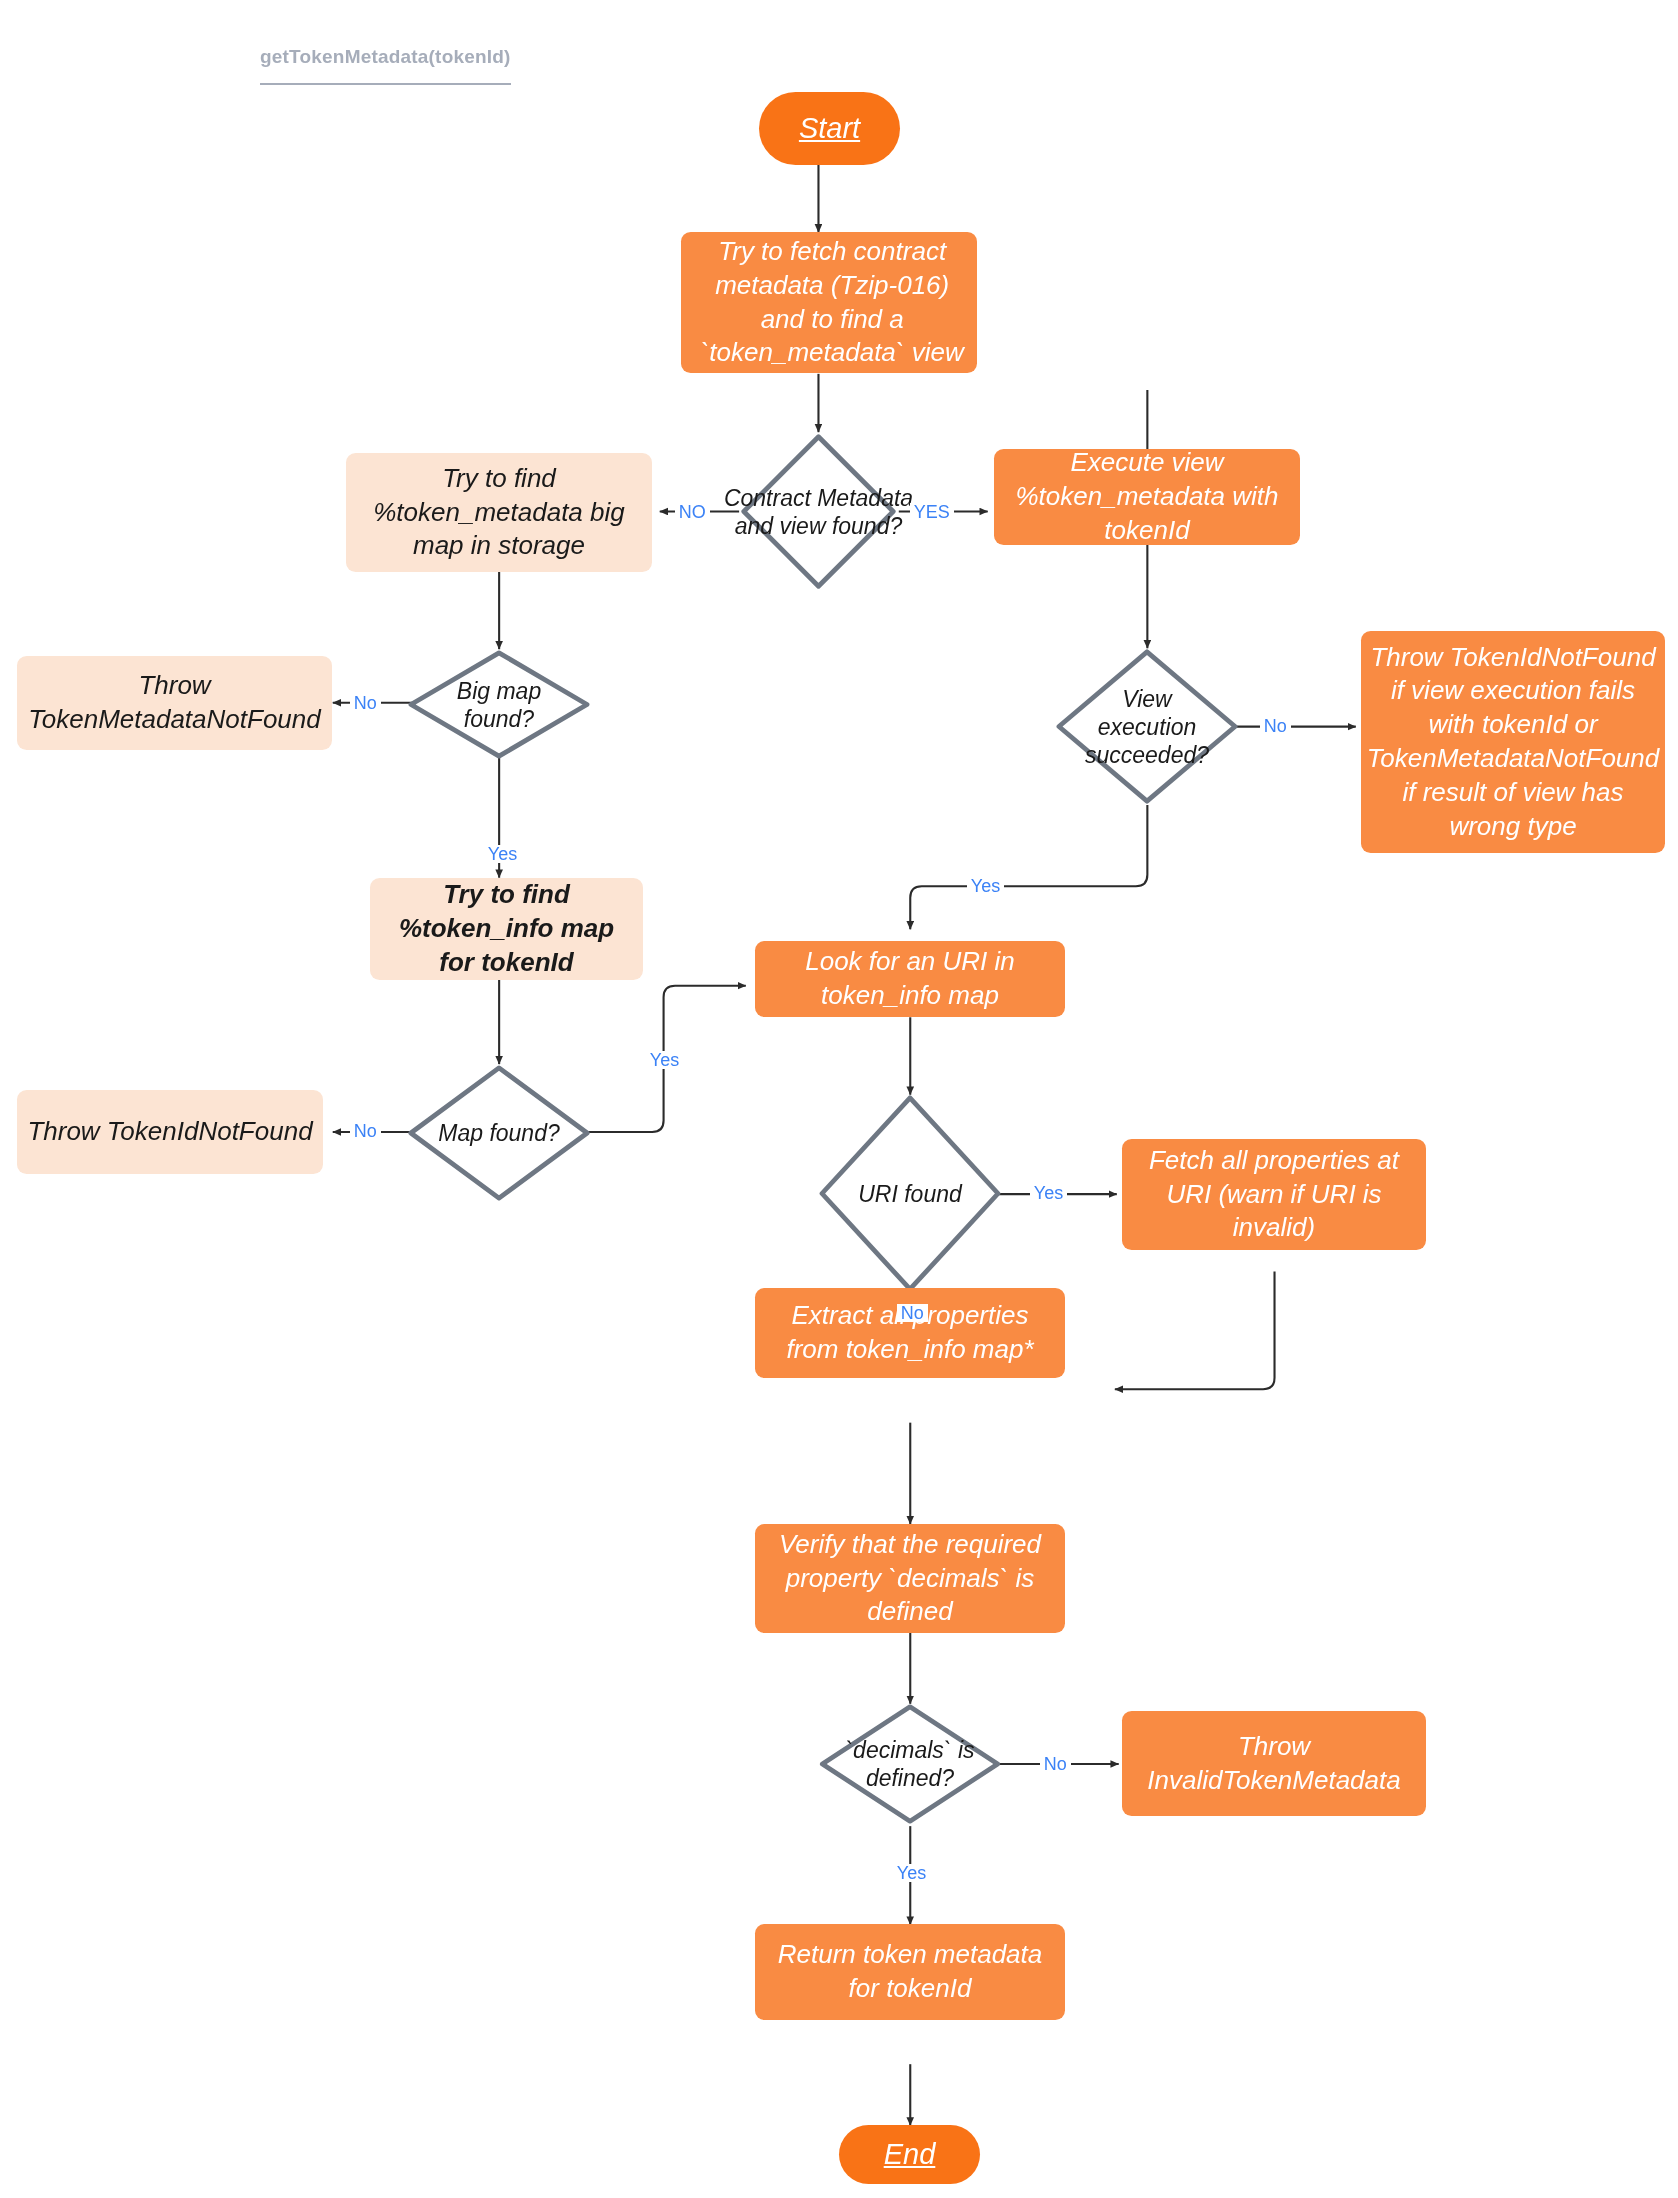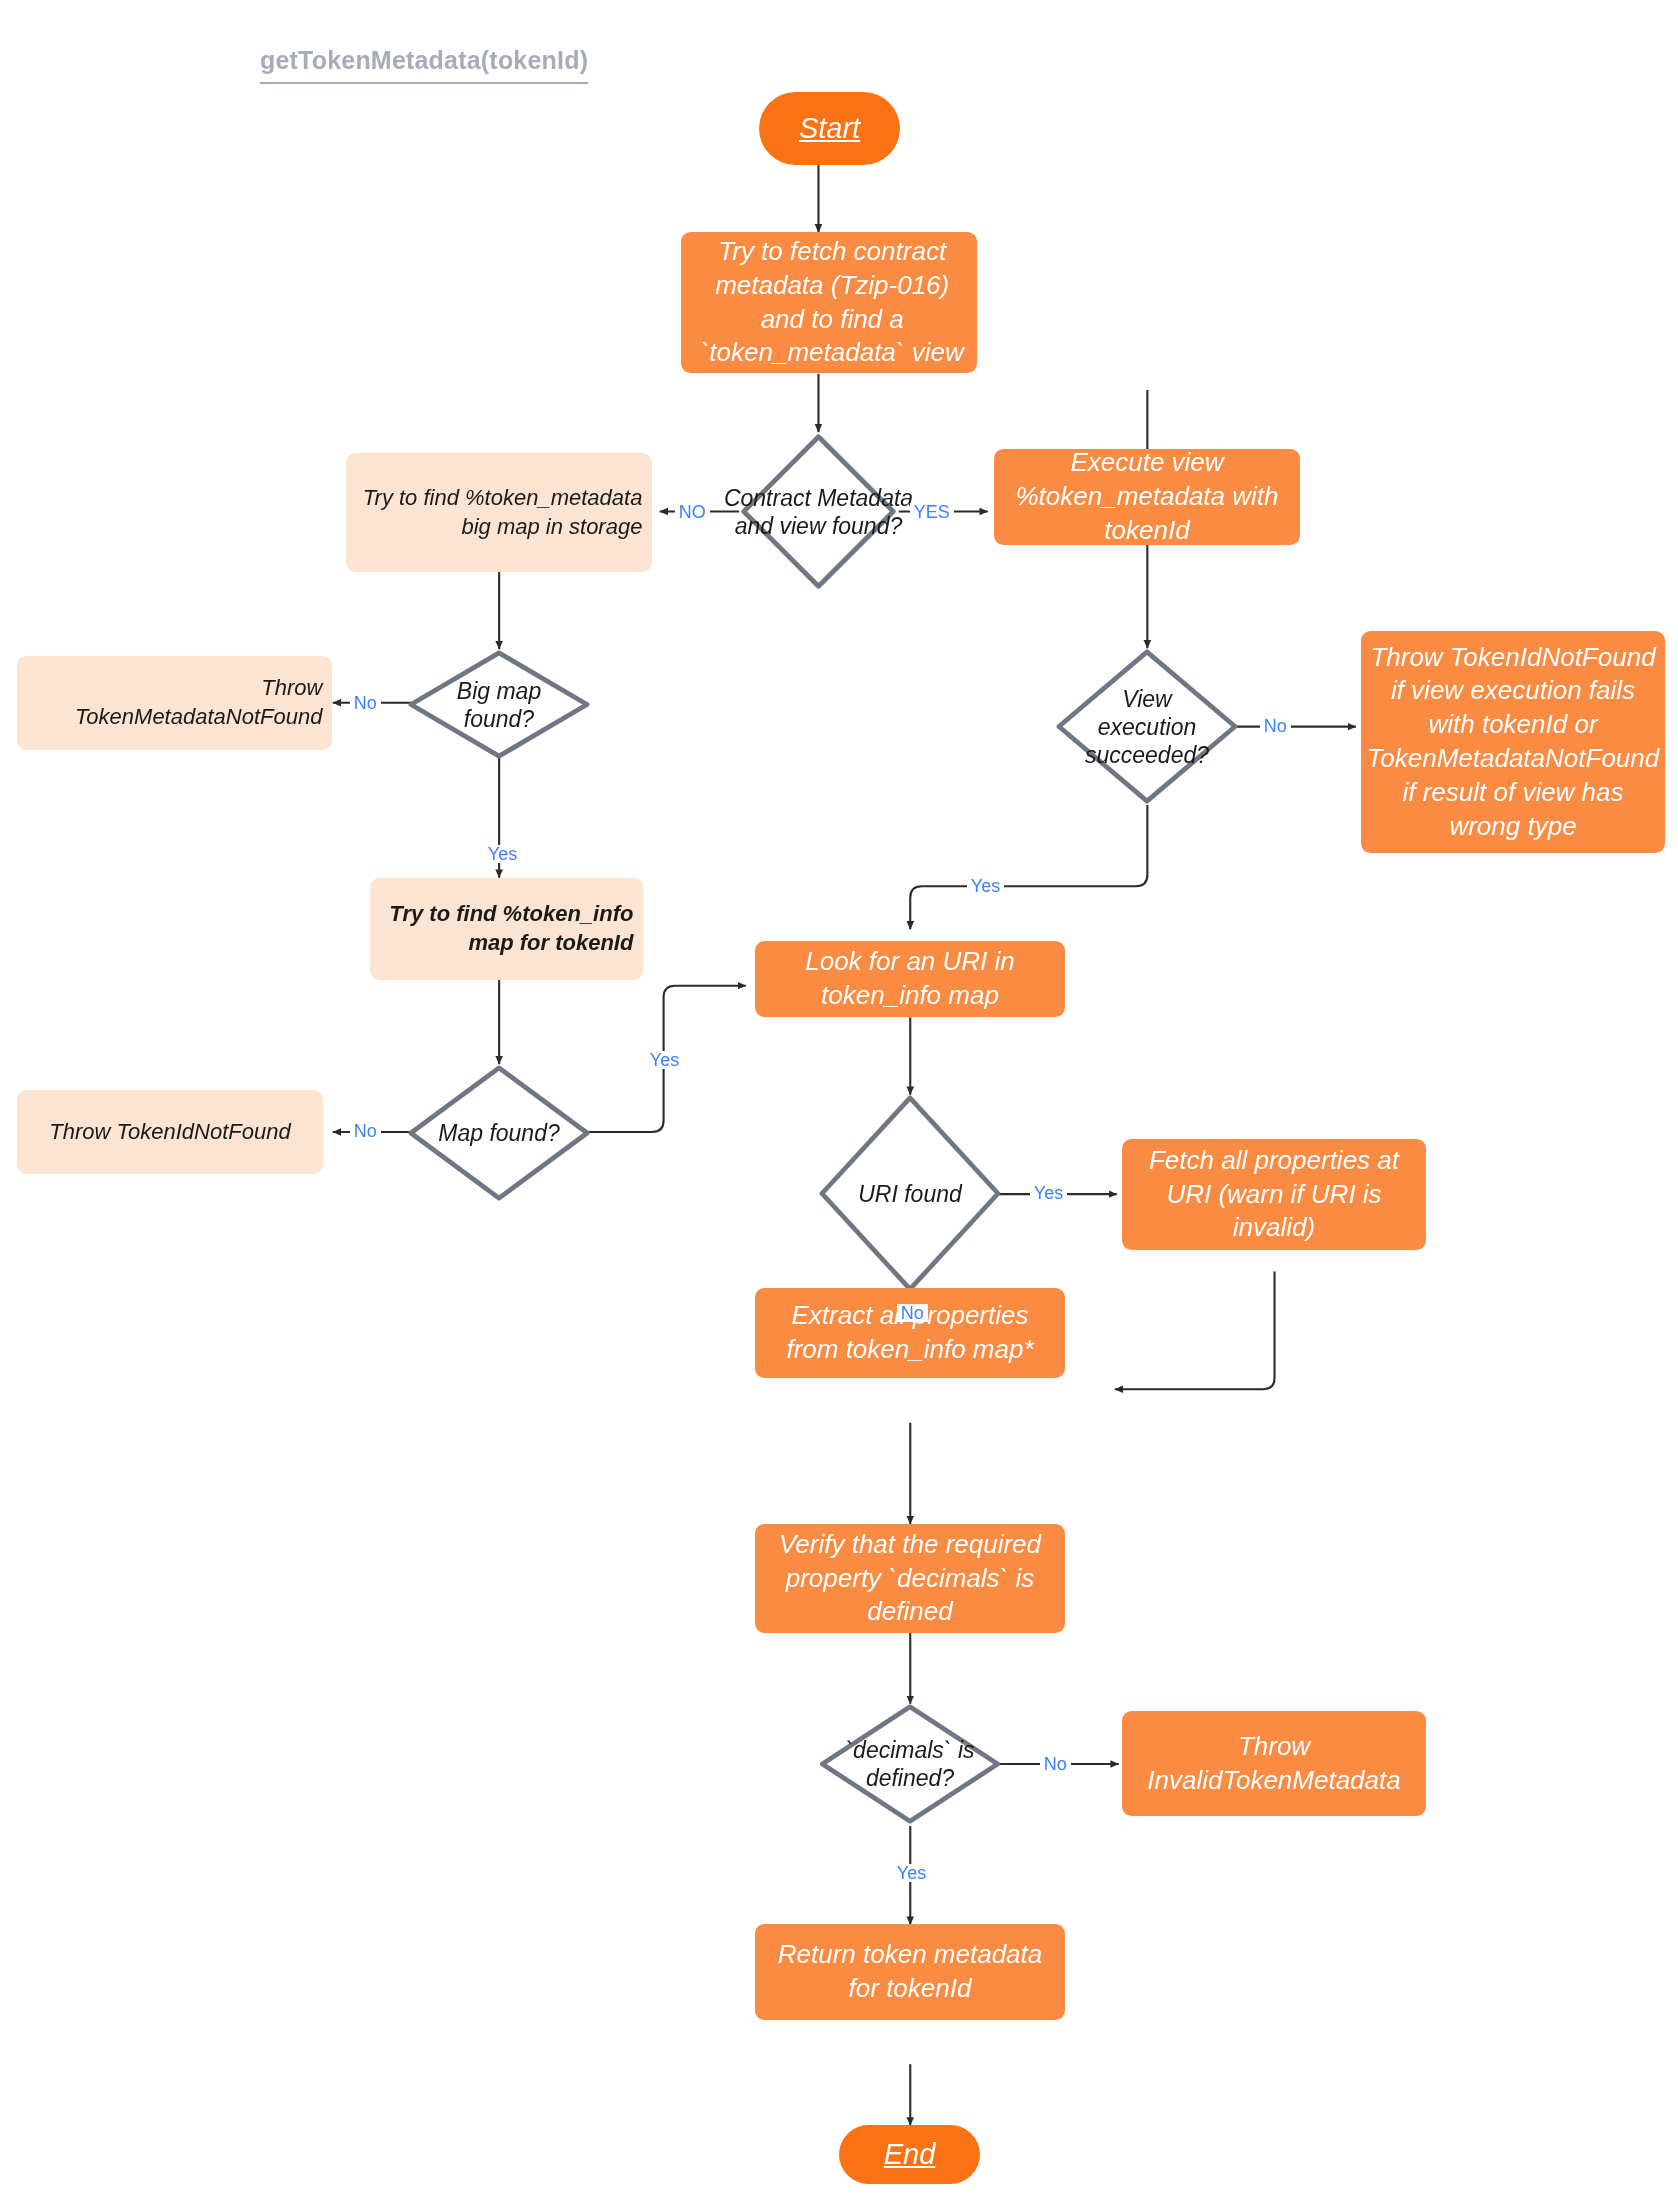--- a/index.html
+++ b/index.html
@@ -1,31 +1,31 @@
 <!DOCTYPE html>
 <html><head>
 <meta charset="utf-8">
 <style>
   html,body{margin:0;padding:0;background:#ffffff;}
   body{width:1679px;height:2199px;position:relative;overflow:hidden;
        font-family:"Liberation Sans","DejaVu Sans",sans-serif;}
   #stage{position:absolute;left:0;top:0;width:1679px;height:2199px;}
 
   .title{position:absolute;left:260px;top:46px;
-         font-size:25px;font-weight:bold;color:#A6ADBA;
-         border-bottom:2.9px solid #A6ADBA;padding-bottom:7px;
+         font-size:19px;font-weight:bold;color:#A6ADBA;
+         border-bottom:2.9px solid #A6ADBA;padding-bottom:15px;
          letter-spacing:0.2px;white-space:nowrap;}
 
   .node{position:absolute;box-sizing:border-box;display:flex;
         align-items:center;justify-content:center;text-align:center;
         font-style:italic;line-height:1.30;padding:5.7px 9.6px;}
 
   .term{background:#F97316;color:#ffffff;border-radius:57px;font-size:29px;text-decoration:underline;}
   .proc{background:#F98B43;color:#ffffff;border-radius:9.6px;font-size:26px;}
-  .soft{background:#FCE4D3;color:#1a1a1a;border-radius:9.6px;font-size:22px;text-align:right;}
+  .soft{background:#FCE4D3;color:#1a1a1a;border-radius:9.6px;font-size:26px;}
 
   .diamond{position:absolute;}
   .diamond svg{position:absolute;left:0;top:0;overflow:visible;}
   .dtext{position:absolute;left:50%;top:50%;transform:translate(-50%,-50%);
          width:229px;text-align:center;font-style:italic;font-size:23px;
          color:#1a1a1a;line-height:1.22;white-space:pre-line;}
 
   .edgelayer{position:absolute;left:0;top:0;width:1679px;height:2199px;
              pointer-events:none;}
   .elabel{position:absolute;background:#ffffff;color:#3b82f6;

